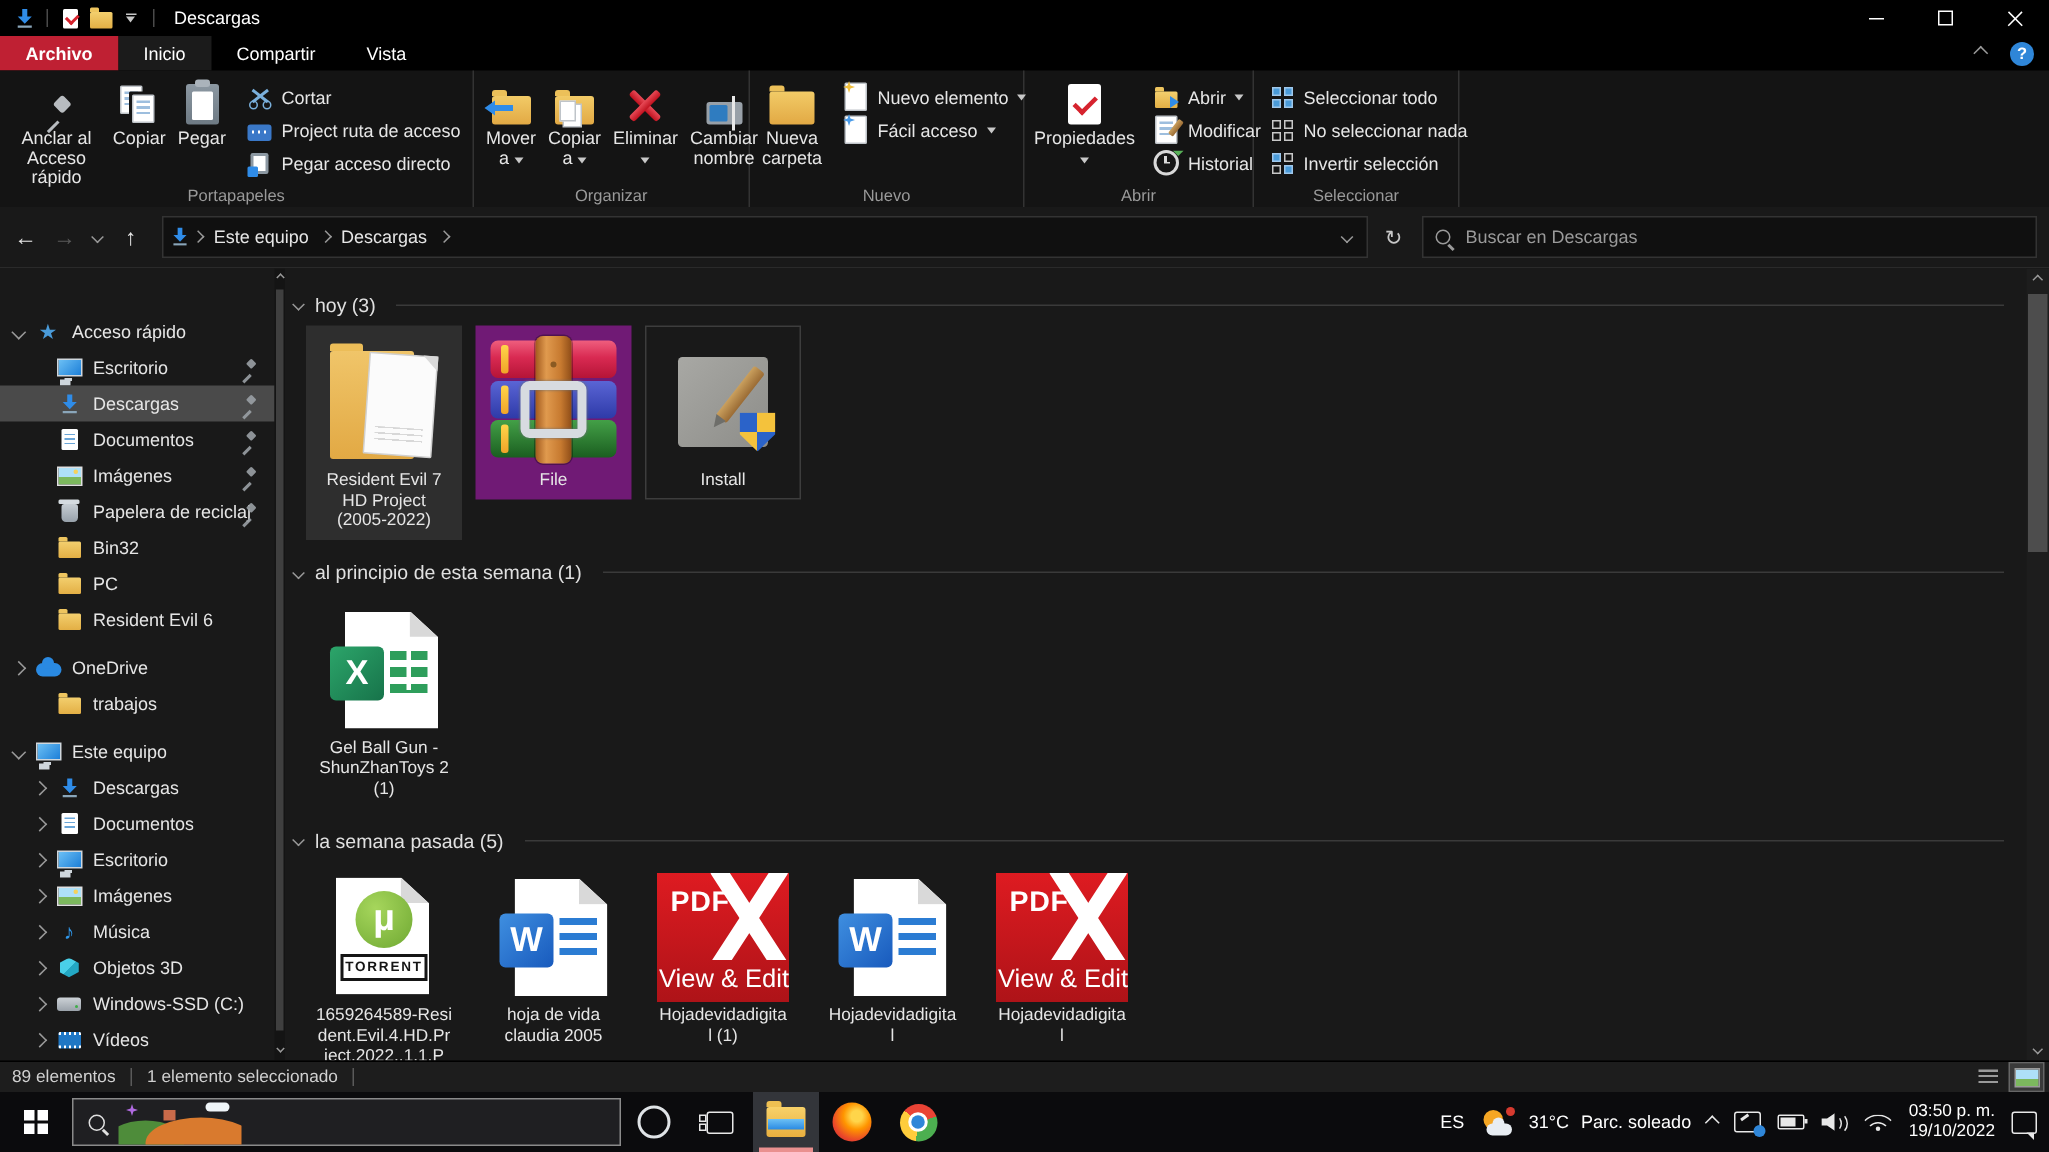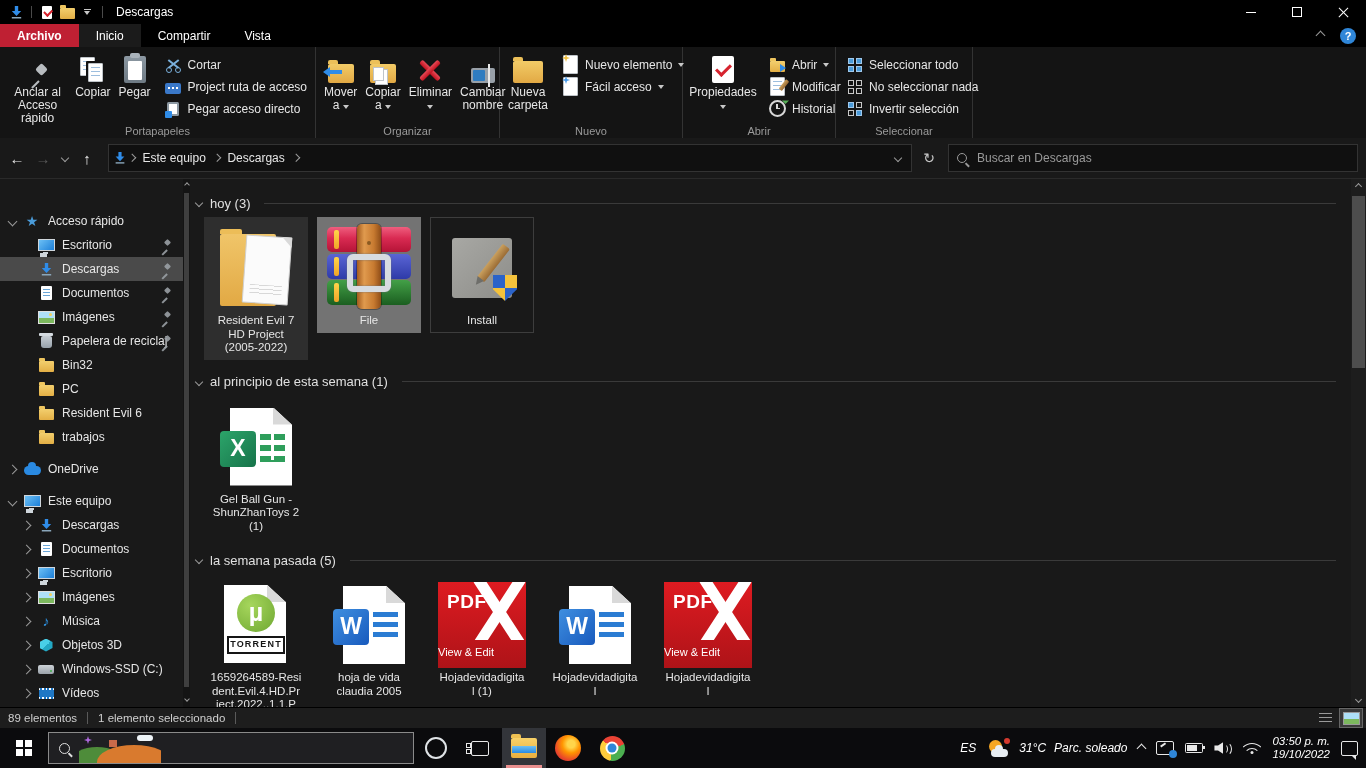--- a/index.html
+++ b/index.html
@@ -139,21 +139,21 @@
   .side-thumb{position:absolute;left:1px;right:1px;top:14px;bottom:20px;background:#3f3f3f;}
   .side-arrow{position:absolute;left:0;right:0;height:12px;display:flex;align-items:center;justify-content:center;}
   
   .content{position:absolute;left:190px;top:179px;right:0;bottom:61px;background:#191919;overflow:hidden;padding-top:14px;box-sizing:border-box;}
   .ghead{display:flex;align-items:center;height:20px;margin:0 30px 4px 6px;color:#e0e0e0;font-size:13px;gap:8px;}
   .ghead .line{flex:1;height:1px;background:#3a3a3a;margin-left:6px;}
   .trow{display:flex;align-items:flex-start;gap:9px;margin-left:14px;margin-bottom:12px;}
   .tile{width:104px;display:flex;flex-direction:column;align-items:center;padding:5px 2px 5px;box-sizing:border-box;
         font-size:11.5px;line-height:13.5px;text-align:center;color:#e6e6e6;}
   .tile .ticon{height:92px;display:flex;align-items:center;justify-content:center;}
-  .tile.sel{background:#737373;}
+  .tile.sel{background:#701a75;}
   .tile.seldim{background:#2e2e2e;}
   .tile.outline{border:1px solid #3d3d3d;padding:4px 1px 4px;}
   
   .icon-folderdoc{position:relative;width:80px;height:84px;}
   .fd-back{position:absolute;left:4px;top:8px;width:56px;height:72px;background:linear-gradient(#f0c569,#e2a944);border-radius:2px;}
   .fd-back::before{content:"";position:absolute;top:-5px;left:0;width:22px;height:5px;background:#ecbd58;border-radius:2px 2px 0 0;}
   .fd-paper{position:absolute;right:6px;top:10px;width:44px;height:66px;background:#fbfbfb;border:1px solid #d0d0d0;transform:rotate(4deg);border-radius:1px;}
   .fd-paper::before{content:"";position:absolute;right:-1px;top:-1px;border-left:10px solid transparent;border-top:10px solid #d9d9d9;}
   .fd-paper::after{content:"";position:absolute;left:6px;right:6px;bottom:8px;height:10px;background:repeating-linear-gradient(#d8d8d8 0 1px,transparent 1px 4px);}
   .icon-rar{position:relative;width:84px;height:82px;}
@@ -183,21 +183,21 @@
   .sq-blue{background:linear-gradient(135deg,#3f8fe0,#185abd);}
   .doc-lines{position:absolute;right:7px;top:27px;width:25px;height:30px;z-index:2;}
   .lines-green{background:repeating-linear-gradient(180deg,#2e9e5b 0 6px,transparent 6px 11px);}
   .lines-green::after{content:"";position:absolute;left:45%;top:0;bottom:4px;width:3px;background:#fff;}
   .lines-blue{background:repeating-linear-gradient(180deg,#2b7cd3 0 5px,transparent 5px 10px);}
   .icon-pdf{position:relative;width:88px;height:86px;background:linear-gradient(180deg,#de1b21,#ae1318);overflow:hidden;color:#fff;}
   .pdf-title{position:absolute;left:9px;top:13px;font-size:19px;font-weight:bold;letter-spacing:.5px;}
   .pdf-xwrap{position:absolute;right:0;top:0;width:54px;height:58px;overflow:hidden;}
   .pdf-xwrap::before,.pdf-xwrap::after{content:"";position:absolute;left:22px;top:-12px;width:11px;height:84px;background:#fff;border-radius:4px;}
   .pdf-xwrap::before{transform:rotate(33deg);} .pdf-xwrap::after{transform:rotate(-33deg);}
-  .pdf-sub{position:absolute;bottom:9px;left:0;right:0;text-align:left;font-size:11px;}
+  .pdf-sub{position:absolute;bottom:9px;left:0;right:0;text-align:right;font-size:17px;}
   .icon-torrent{position:relative;width:64px;height:80px;}
   .tor-circle{position:absolute;left:50%;top:9px;transform:translateX(-50%);width:38px;height:38px;border-radius:50%;
               background:radial-gradient(circle at 35% 30%,#a6d65c,#6fa832);display:flex;align-items:center;justify-content:center;
               color:#fff;font-size:25px;font-weight:bold;z-index:2;}
   .tor-label{position:absolute;left:3px;right:3px;bottom:11px;height:14px;background:#fff;border:2px solid #151515;color:#151515;
              font-size:9px;font-weight:bold;letter-spacing:1.2px;display:flex;align-items:center;justify-content:center;z-index:2;}
   .cont-scroll{position:absolute;right:0;top:0;bottom:0;width:15px;background:#1d1d1d;}
   .cont-thumb{position:absolute;left:1px;right:1px;top:17px;height:172px;background:#4d4d4d;}
   .cs-arrow{position:absolute;left:0;right:0;height:15px;display:flex;align-items:center;justify-content:center;}
   
@@ -235,21 +235,21 @@
   .ic-explorer .back{position:absolute;inset:0;background:linear-gradient(#f7d169,#e9af3f);border-radius:2px;}
   .ic-explorer .back::before{content:"";position:absolute;top:-4px;left:0;width:10px;height:4px;background:#eec052;border-radius:2px 2px 0 0;}
   .ic-explorer .band{position:absolute;left:1px;right:1px;top:8px;height:7px;background:linear-gradient(#6cc0f5,#2a8ae2);}
   .tb-active{background:#33353a;}
   .tb-underline{position:absolute;left:4px;right:4px;bottom:0;height:3px;background:#e9908f;}
   .ic-firefox{width:26px;height:26px;border-radius:50%;background:radial-gradient(circle at 62% 35%,#ffd54a 0 16%,#ff9500 38%,#e8442c 70%,#b93222 100%);}
   .ic-chrome{width:25px;height:25px;border-radius:50%;position:relative;
              background:conic-gradient(from -50deg,#ea4335 0 120deg,#4caf50 120deg 240deg,#ffcd3c 240deg 360deg);}
   .ic-chrome::before{content:"";position:absolute;left:50%;top:50%;width:13px;height:13px;transform:translate(-50%,-50%);background:#fff;border-radius:50%;}
   .ic-chrome::after{content:"";position:absolute;left:50%;top:50%;width:9px;height:9px;transform:translate(-50%,-50%);background:#2f86d8;border-radius:50%;}
-  .tray{margin-left:auto;display:flex;align-items:center;gap:11px;padding-right:8px;height:40px;font-style:italic;}
+  .tray{margin-left:auto;display:flex;align-items:center;gap:11px;padding-right:8px;height:40px;}
   .tray-text{color:#fff;font-size:12px;}
   .weather{display:flex;align-items:center;gap:8px;}
   .w-icon{position:relative;width:24px;height:20px;}
   .w-sun{position:absolute;left:2px;top:2px;width:13px;height:13px;border-radius:50%;background:#f5a623;}
   .w-cloud{position:absolute;left:4px;bottom:1px;width:17px;height:8px;background:#e8edf2;border-radius:5px;}
   .w-cloud::before{content:"";position:absolute;left:4px;top:-4px;width:8px;height:8px;border-radius:50%;background:#e8edf2;}
   .w-dot{position:absolute;right:1px;top:0;width:6px;height:6px;border-radius:50%;background:#d63a2f;}
   .tr-cast{width:16px;height:12px;border:1.5px solid #e8e8e8;border-radius:2px;position:relative;}
   .tr-cast::before{content:"";position:absolute;left:3px;top:2px;width:6px;height:1.5px;background:#e8e8e8;transform:rotate(-35deg);}
   .tr-cast .dot{position:absolute;right:-4px;bottom:-4px;width:8px;height:8px;border-radius:50%;background:#2f86d8;}
@@ -608,35 +608,35 @@
         <span class="mini-folder"></span>
       </span>
     <span class="s-label">PC</span>
   </div>
   <div class="srow l1">
     <span class="s-icon">
         <span class="mini-folder"></span>
       </span>
     <span class="s-label">Resident Evil 6</span>
   </div>
+  <div class="srow l0 gap-top">
+    <span class="s-chev">
+        <span class="chev r"></span>
+      </span>
+    <span class="s-icon">
+        <span class="ic-cloud"></span>
+      </span>
+    <span class="s-label">OneDrive</span>
+  </div>
+
   <div class="srow l1">
     <span class="s-icon">
         <span class="mini-folder"></span>
       </span>
     <span class="s-label">trabajos</span>
-  </div>
-
-  <div class="srow l0 gap-top">
-    <span class="s-chev">
-        <span class="chev r"></span>
-      </span>
-    <span class="s-icon">
-        <span class="ic-cloud"></span>
-      </span>
-    <span class="s-label">OneDrive</span>
   </div>
 
   <div class="srow l0 gap-top">
     <span class="s-chev">
         <span class="chev"></span>
       </span>
     <span class="s-icon">
         <span class="ic-monitor"></span>
       </span>
     <span class="s-label">Este equipo</span>

